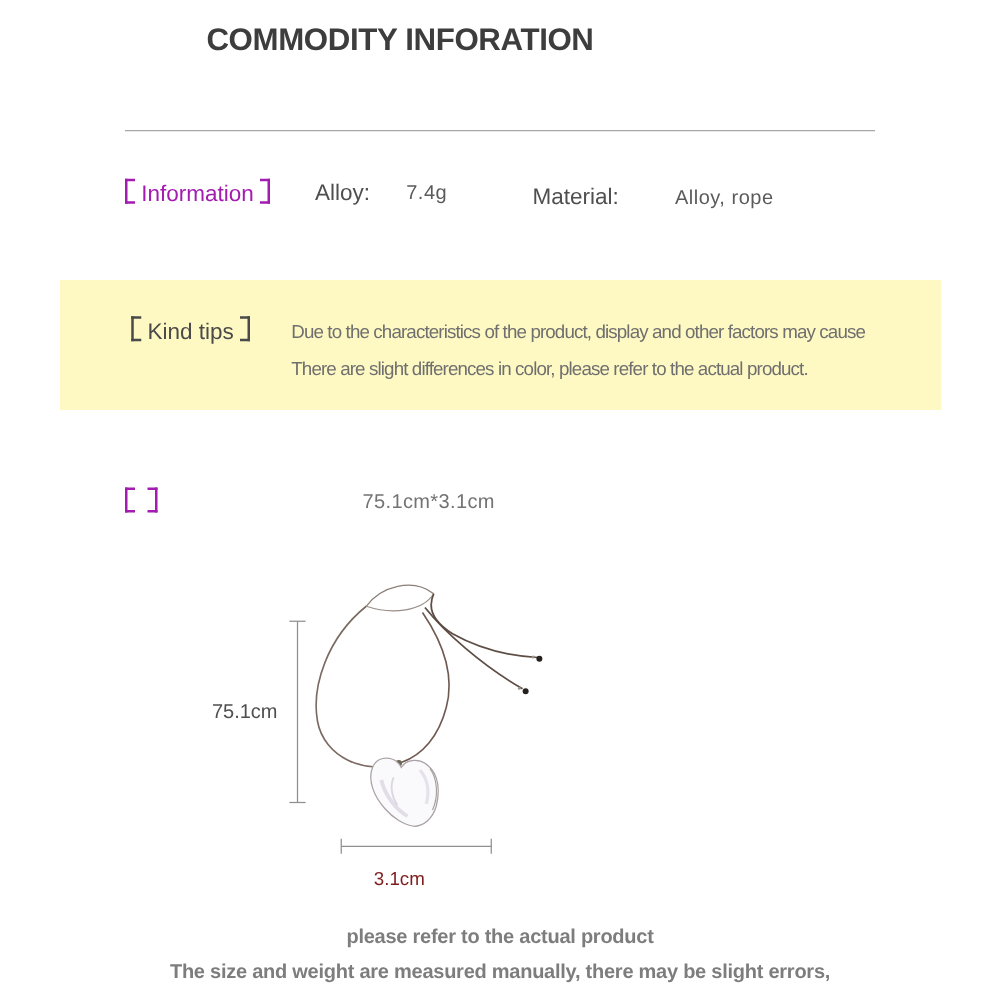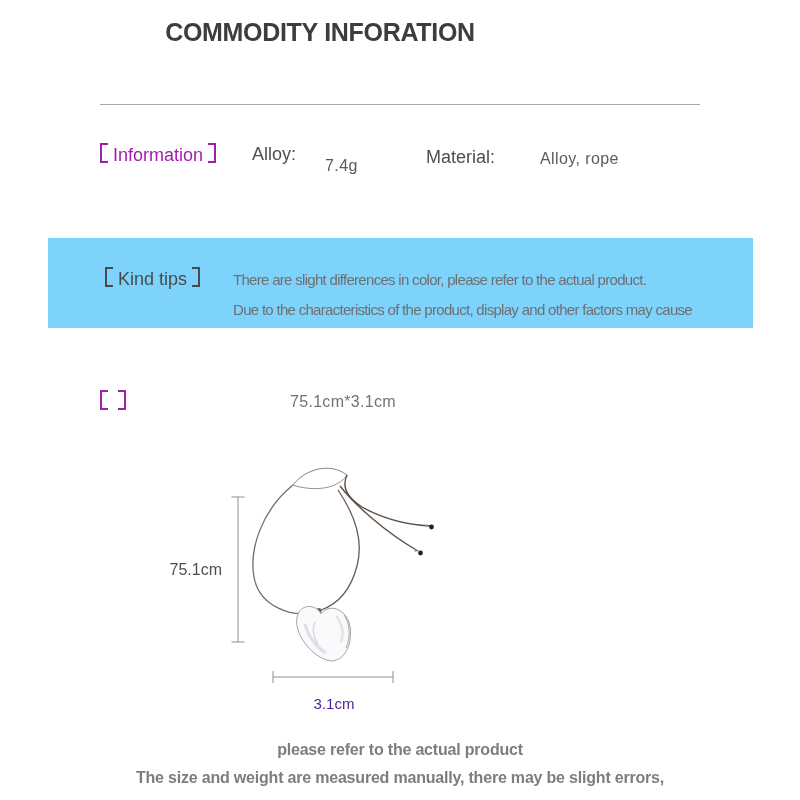--- a/index.html
+++ b/index.html
@@ -22,61 +22,61 @@
   
   .lb,.rb{display:inline-block;width:6px;height:16px;vertical-align:-2px;}
   .lb{border-left:2.5px solid currentColor;border-top:2.5px solid currentColor;border-bottom:2.5px solid currentColor;margin-right:5px;}
   .rb{border-right:2.5px solid currentColor;border-top:2.5px solid currentColor;border-bottom:2.5px solid currentColor;margin-left:5px;}
 
   .label-lg{font-size:18px;color:#a21caf;}
   .field-label{font-size:18px;color:#4f4f4f;}
   .field-value{font-size:16px;color:#5b5b5b;letter-spacing:0.4px;}
 
   
-  .tips-box{top:238px;left:48px;width:705px;height:90px;background:#7dd3fc;}
+  .tips-box{top:224px;left:48px;width:705px;height:104px;background:#fef9c3;}
   .tips-label{position:absolute;left:57px;top:29px;font-size:18px;color:#4a4a4a;}
   .tips-text{
     position:absolute;left:185px;top:27px;width:520px;
     font-size:15px;line-height:30px;color:#6f6f6f;letter-spacing:-0.7px;white-space:nowrap;
   }
 
   
   .size-value{font-size:16px;color:#737373;letter-spacing:0.3px;}
 
   
   .h-label{top:561px;left:158px;width:64px;text-align:right;font-size:16px;color:#4f4f4f;}
-  .w-label{top:695px;left:299px;width:70px;text-align:center;font-size:15px;color:#4c1d95;}
+  .w-label{top:695px;left:299px;width:70px;font-size:15px;color:#7f1d1d;}
 
   
   .footer{
     top:736px;left:0;width:800px;text-align:center;
     font-size:16px;font-weight:700;color:#7d7d7d;line-height:28px;letter-spacing:-0.2px;
   }
   .footer div{white-space:nowrap;}
 
   svg.diagram{position:absolute;left:0;top:0;pointer-events:none;}
 </style>
 </head>
 <body>
 
 <div class="abs title">COMMODITY INFORATION</div>
 
 <div class="abs divider"></div>
 
 <div class="abs label-lg" style="left:100px;top:143px;"><span class="lb"></span><span>Information</span><span class="rb"></span></div>
 <div class="abs field-label" style="left:252px;top:144px;">Alloy:</div>
-<div class="abs field-value" style="left:325px;top:146px;margin-top:11px;">7.4g</div>
+<div class="abs field-value" style="left:325px;top:146px;">7.4g</div>
 <div class="abs field-label" style="left:426px;top:147px;">Material:</div>
 <div class="abs field-value" style="left:540px;top:150px;">Alloy, rope</div>
 
 <div class="abs tips-box">
   <div class="tips-label"><span class="lb"></span><span>Kind tips</span><span class="rb"></span></div>
   <div class="tips-text">
+    <div>Due to the characteristics of the product, display and other factors may cause</div>
     <div>There are slight differences in color, please refer to the actual product.</div>
-    <div>Due to the characteristics of the product, display and other factors may cause</div>
   </div>
 </div>
 
 <div class="abs label-lg" style="left:100px;top:390px;"><span class="lb"></span><span class="rb"></span></div>
 <div class="abs size-value" style="left:290px;top:393px;">75.1cm*3.1cm</div>
 
 <svg class="diagram" width="800" height="800" viewBox="0 0 800 800">
 
   <g stroke="#8f8f8f" stroke-width="1">
     <line x1="238" y1="497" x2="238" y2="642"></line>

